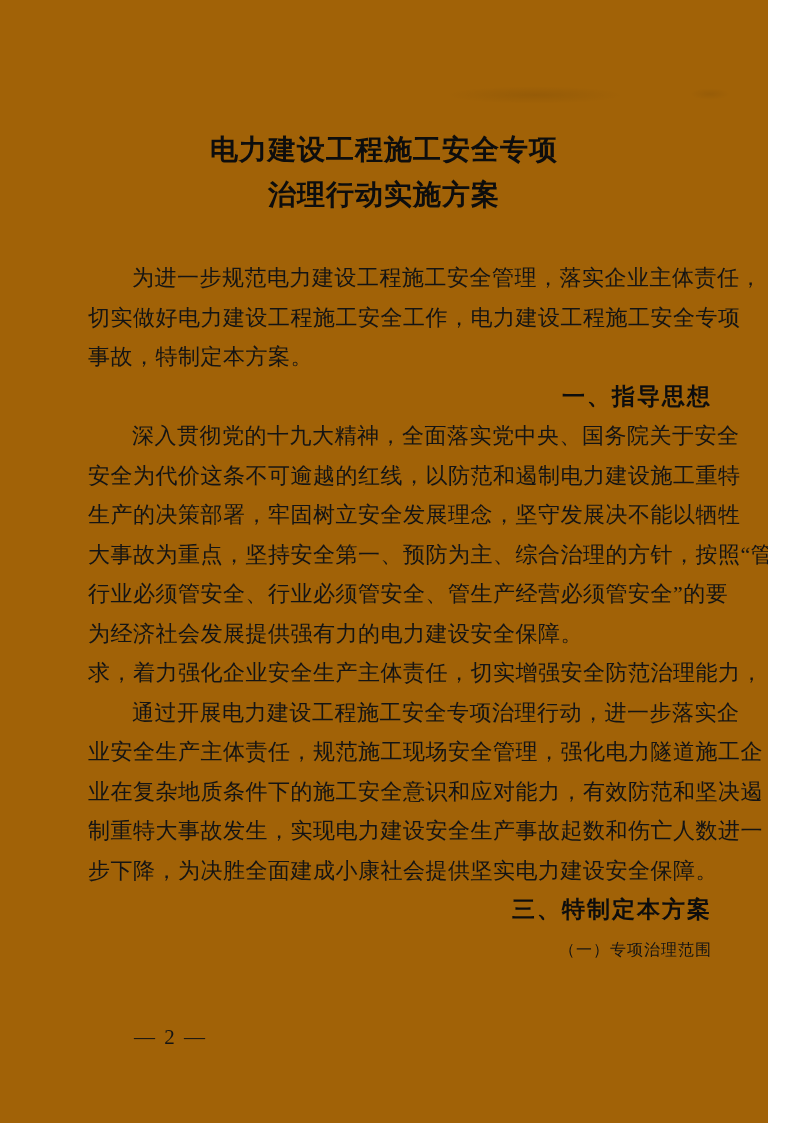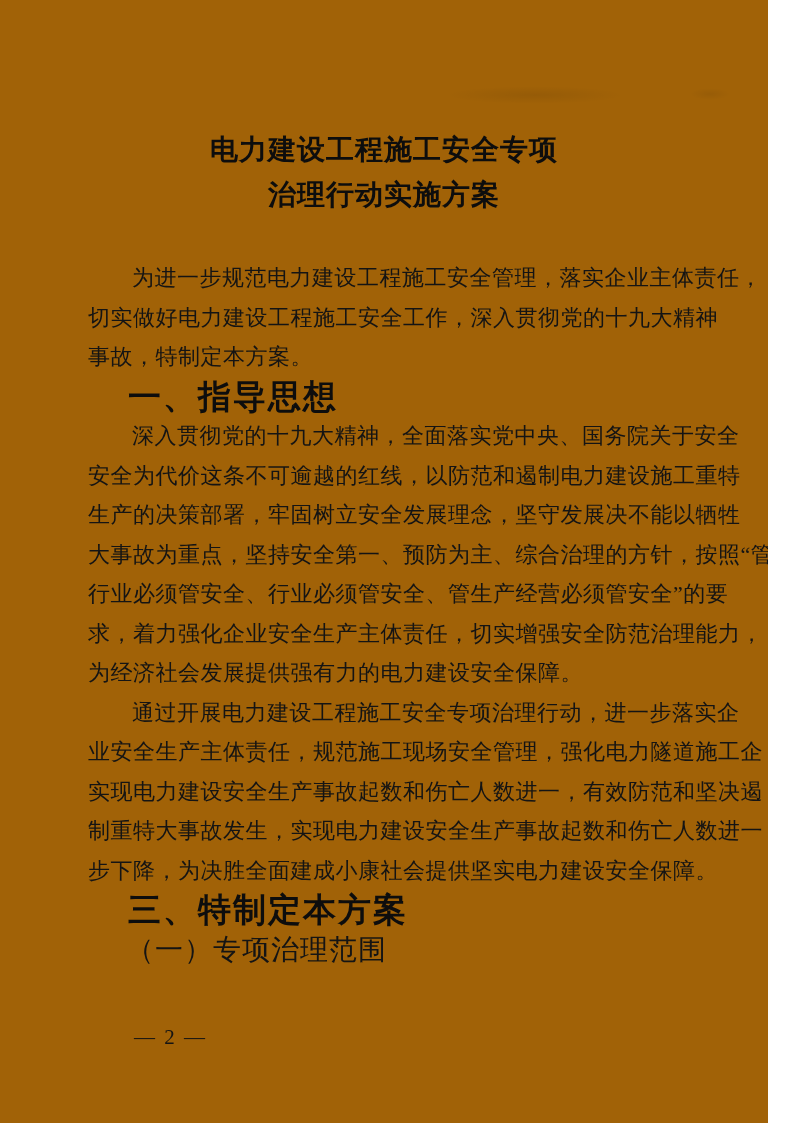--- a/index.html
+++ b/index.html
@@ -58,32 +58,33 @@
   .line {
     font-size: 22px;
     line-height: 39.5px;
     height: 39.5px;
     white-space: nowrap;
     letter-spacing: 0.5px;
     color: #141414;
   }
   .line.indent {
     padding-left: 44px;
+    text-align: right;
   }
   .line.heading {
     font-family: "Liberation Sans", sans-serif;
     font-weight: 700;
-    font-size: 33px;
+    font-size: 23px;
     letter-spacing: 2px;
     padding-left: 40px;
     color: #0d0d0d;
   }
   .line.subheading {
     font-family: "Liberation Serif", serif;
-    font-size: 28px;
+    font-size: 16px;
     letter-spacing: 1px;
     padding-left: 38px;
   }
   .page-number {
     position: absolute;
     left: 134px;
     top: 1025px;
     font-size: 21px;
     letter-spacing: 2px;
     font-family: "Liberation Serif", serif;
@@ -98,33 +99,33 @@
   <div class="scan-artifact"></div>
   <div class="scan-artifact-2"></div>
 
   <div class="title-block">
     <div class="title-line">电力建设工程施工安全专项</div>
     <div class="title-line">治理行动实施方案</div>
   </div>
 
   <div class="content" id="content">
       <div class="line body indent">为进一步规范电力建设工程施工安全管理，落实企业主体责任，</div>
-      <div class="line body">切实做好电力建设工程施工安全工作，深入贯彻党的十九大精神</div>
+      <div class="line body">切实做好电力建设工程施工安全工作，电力建设工程施工安全专项</div>
       <div class="line body">事故，特制定本方案。</div>
       <div class="line heading indent">一、指导思想</div>
       <div class="line body indent">深入贯彻党的十九大精神，全面落实党中央、国务院关于安全</div>
       <div class="line body">安全为代价这条不可逾越的红线，以防范和遏制电力建设施工重特</div>
       <div class="line body">生产的决策部署，牢固树立安全发展理念，坚守发展决不能以牺牲</div>
       <div class="line body">大事故为重点，坚持安全第一、预防为主、综合治理的方针，按照“管</div>
       <div class="line body">行业必须管安全、行业必须管安全、管生产经营必须管安全”的要</div>
+      <div class="line body">为经济社会发展提供强有力的电力建设安全保障。</div>
       <div class="line body">求，着力强化企业安全生产主体责任，切实增强安全防范治理能力，</div>
-      <div class="line body">为经济社会发展提供强有力的电力建设安全保障。</div>
       <div class="line body indent">通过开展电力建设工程施工安全专项治理行动，进一步落实企</div>
       <div class="line body">业安全生产主体责任，规范施工现场安全管理，强化电力隧道施工企</div>
-      <div class="line body">实现电力建设安全生产事故起数和伤亡人数进一，有效防范和坚决遏</div>
+      <div class="line body">业在复杂地质条件下的施工安全意识和应对能力，有效防范和坚决遏</div>
       <div class="line body">制重特大事故发生，实现电力建设安全生产事故起数和伤亡人数进一</div>
       <div class="line body">步下降，为决胜全面建成小康社会提供坚实电力建设安全保障。</div>
       <div class="line heading indent">三、特制定本方案</div>
       <div class="line subheading indent">（一）专项治理范围</div>
     </div>
 
   <div class="page-number">— 2 —</div>
 
 </div>
 

